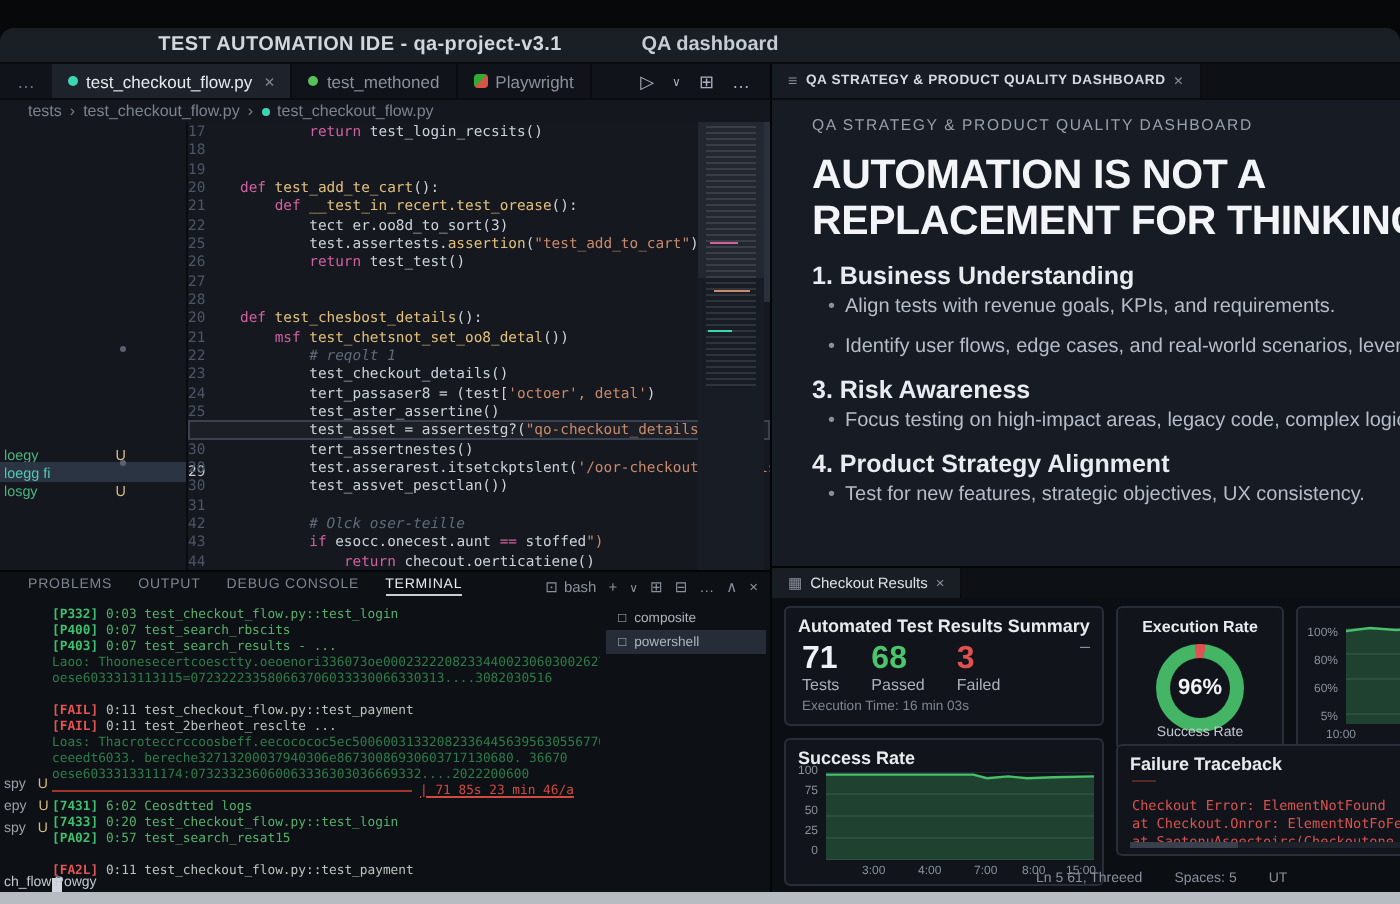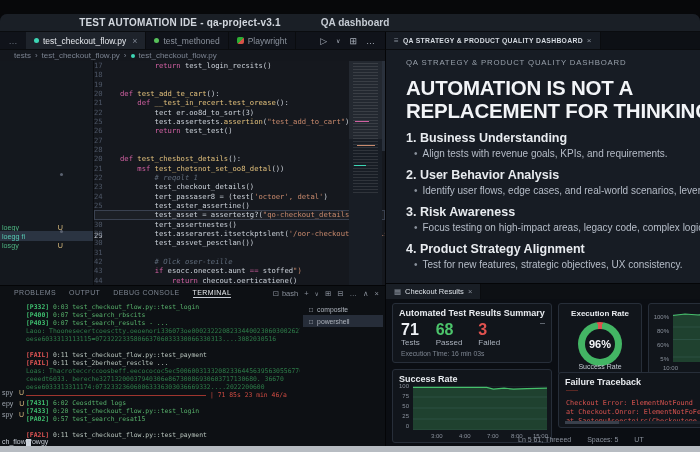--- a/index.html
+++ b/index.html
@@ -87,21 +87,21 @@
   .sessions { position:absolute; right:2px; top:17px; width:80px; }
   .sess { display:flex; align-items:center; gap:4px; height:12px; padding-left:6px;
           font-size:6.8px; color:#aeb4bd; }
   .sess.sel { background:#262d39; }
   .term { position:absolute; left:0; top:17px; width:300px; bottom:0; overflow:hidden;
           font-family:"DejaVu Sans Mono", monospace; font-size:6.4px; padding-left:26px; }
   .tline { height:8px; line-height:8px; white-space:nowrap; }
   .t-ok { color:#57b06b; } .t-ok b { color:#3fbf6f; font-weight:700; }
   .t-fail { color:#b8c4bd; } .t-fail b { color:#e25555; font-weight:700; }
   .t-hash { color:#2e7d4a; }
-  .t-sep { display:flex; align-items:center; gap:4px; color:#cf4b42; }
+  .t-sep { display:flex; align-items:center; gap:4px; color:#cf4b42;text-decoration:underline; }
   .t-sep .ln { flex:1; height:1px; background:#9e352e; max-width:180px; }
   .t-cursor::after { content:""; display:inline-block; width:5px; height:7px; background:#cfd6df; }
   .panel-bleed { position:absolute; left:0; top:0; width:44px; height:100%; }
   .bleed-item { position:absolute; left:2px; font-size:7px; color:#9aa1ab; white-space:nowrap; }
   .bleed-item .exp-badge { margin:0 0 0 6px; }
   .bottom-file { position:absolute; left:2px; bottom:1px; font-size:7px; color:#c3c9d2; }
 
   
   .qa { position:absolute; left:385px; right:0; top:36px; height:233px; background:#171c24;
         border-left:1px solid #040507; overflow:hidden; padding:8px 0 0 20px; }
@@ -319,21 +319,20 @@
 
     <div class="qa">
       <div class="qa-caption">QA STRATEGY &amp; PRODUCT QUALITY DASHBOARD</div>
       <div class="qa-h1">
         <div>AUTOMATION IS NOT A</div>
         <div>REPLACEMENT FOR THINKING</div>
       </div>
       <div id="qa-sections">
           <div class="qa-sec-title">1. Business Understanding</div>
           <div class="qa-bullet"><span class="b">•</span>Align tests with revenue goals, KPIs, and requirements.</div>
-          <div class="qa-sec-title">2. User Behavior Analysis</div>
           <div class="qa-bullet"><span class="b">•</span>Identify user flows, edge cases, and real-world scenarios, leveraging</div>
           <div class="qa-sec-title">3. Risk Awareness</div>
           <div class="qa-bullet"><span class="b">•</span>Focus testing on high-impact areas, legacy code, complex logic, ri</div>
           <div class="qa-sec-title">4. Product Strategy Alignment</div>
           <div class="qa-bullet"><span class="b">•</span>Test for new features, strategic objectives, UX consistency.</div>
         </div>
     </div>
 
     <div class="dash-tabs">
       <div class="dtab">

